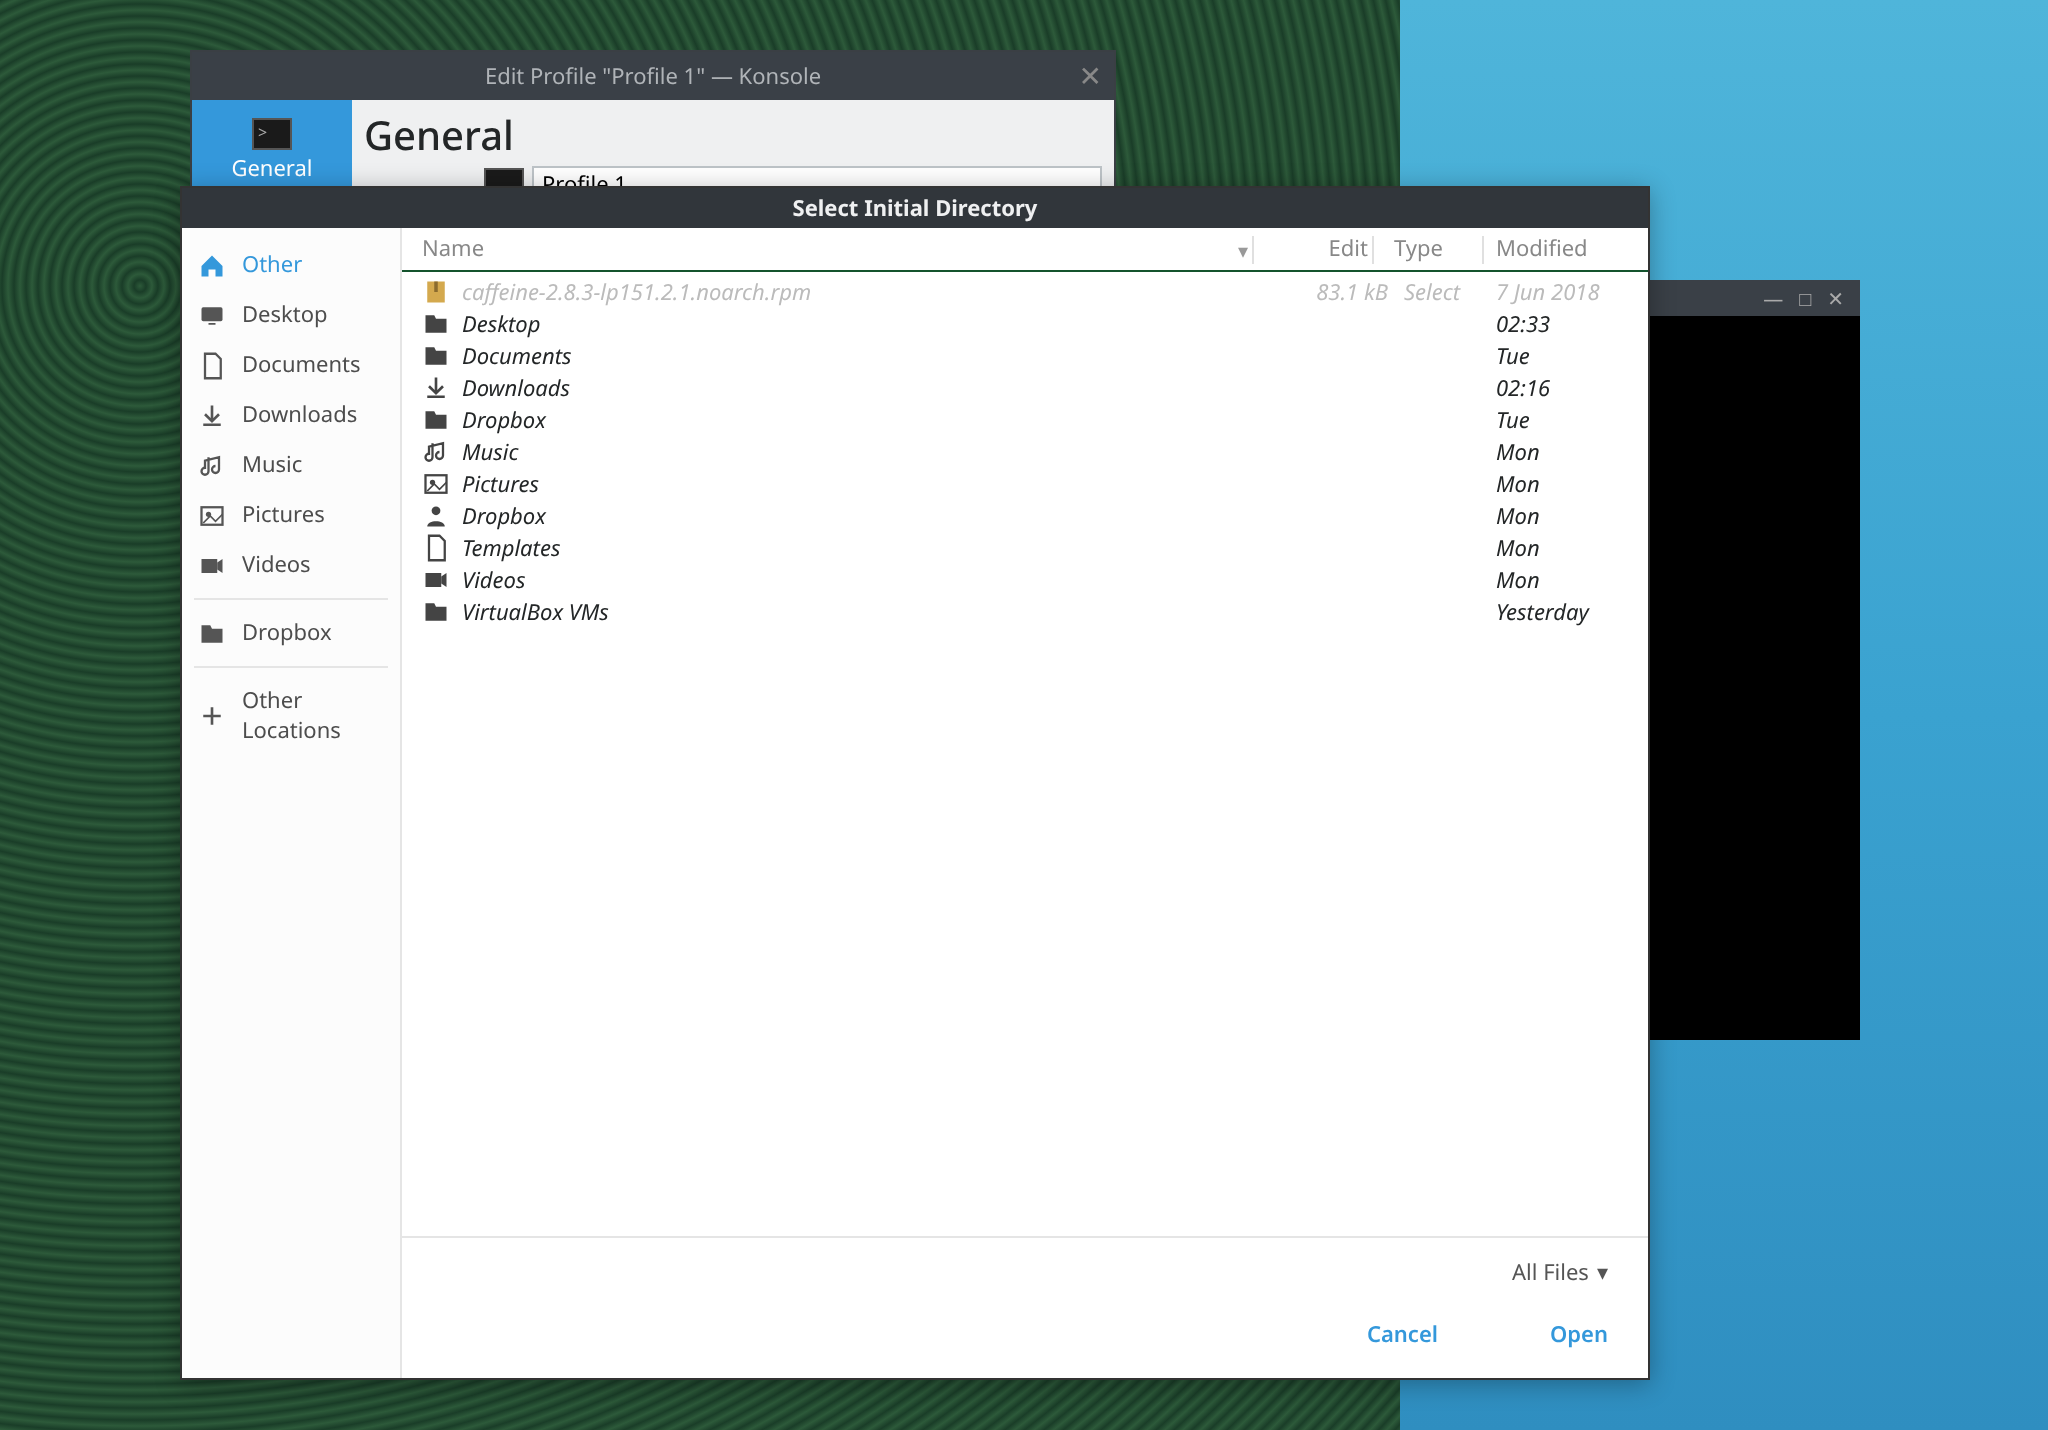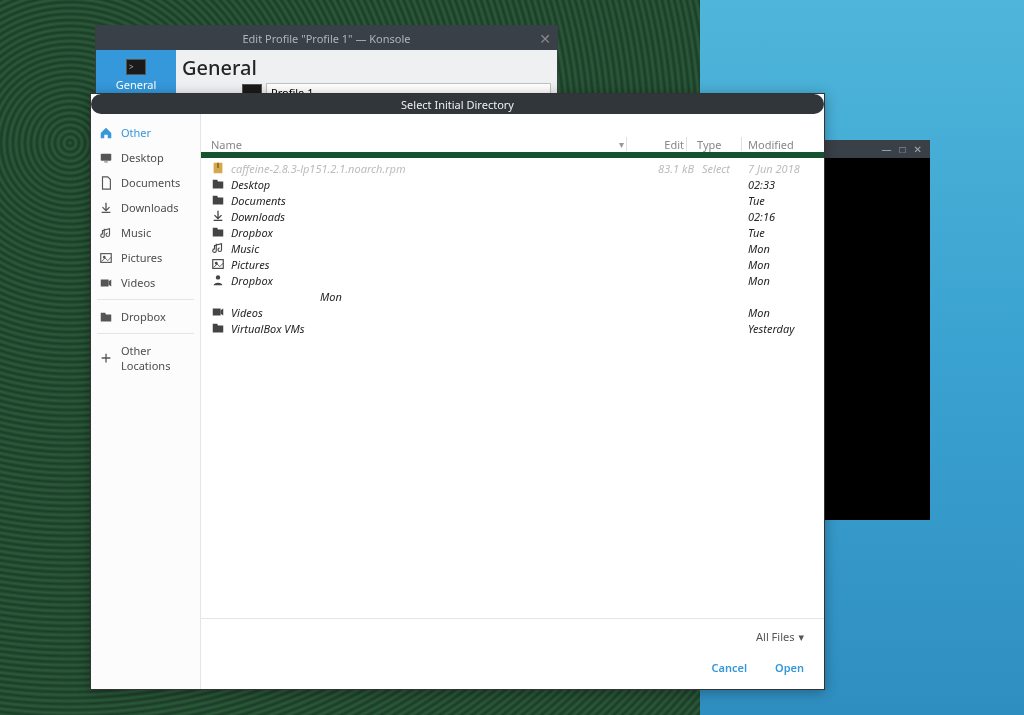--- a/index.html
+++ b/index.html
@@ -155,25 +155,24 @@
       border: 1px solid #333;
       box-shadow: 0 2px 12px rgba(0,0,0,0.3);
       display: flex;
       flex-direction: column;
     }
     .file-titlebar {
       height: 20px;
       background: #31363b;
       color: #eff0f1;
       font-size: 11px;
-      font-weight: 400;
+      font-weight: 700;
       display: flex;
       align-items: center;
       justify-content: center;
-      border-radius: 10px;
     }
     .file-body {
       flex: 1;
       display: flex;
       overflow: hidden;
     }
     
     .places {
       width: 110px;
       background: #fcfcfc;
@@ -251,22 +250,21 @@
       font-size: 12px;
     }
     
     .list-header {
       display: flex;
       height: 22px;
       font-size: 11px;
       color: #888;
       align-items: center;
       padding: 0 10px;
-      border-bottom: 6px solid #14532d;
-      margin-top: 22px;
+      border-bottom: 1px solid #14532d;
     }
     .col-name {
       flex: 1;
     }
     .col-size {
       width: 55px;
       text-align: right;
     }
     .col-type {
       width: 50px;
@@ -331,21 +329,21 @@
     .filter-row {
       display: flex;
       align-items: center;
       gap: 4px;
       font-size: 11px;
       color: #555;
       cursor: pointer;
     }
     .action-row {
       display: flex;
-      gap: 28px;
+      gap: 56px;
     }
     .action-btn {
       font-size: 11px;
       font-weight: 600;
       color: #3498db;
       cursor: pointer;
       background: none;
       border: none;
     }
     .sort-arrow {
@@ -592,20 +590,28 @@
                   <path d="M3 14 C3 10 13 10 13 14 Z" fill="#444"></path>
                 </svg>
               </span>
               <span>Dropbox</span>
             </div>
             <div class="col-size"></div>
             <div class="col-type"></div>
             <div class="col-modified">Mon</div>
           </div>
           <div class="file-row">
+            <div class="col-name">
+              <span class="file-icon">
+                <svg width="14" height="14" viewBox="0 0 16 16">
+                  <path d="M4 1 L10 1 L13 4 L13 15 L4 15 Z" fill="none" stroke="#444" stroke-width="1.3"></path>
+                </svg>
+              </span>
+              <span>Templates</span>
+            </div>
             <div class="col-size"></div>
             <div class="col-type"></div>
             <div class="col-modified">Mon</div>
           </div>
           <div class="file-row">
             <div class="col-name">
               <span class="file-icon">
                 <svg width="14" height="14" viewBox="0 0 16 16">
                   <rect x="2" y="4" width="9" height="8" fill="#444"></rect>
                   <path d="M11 6 L14 4 L14 12 L11 10 Z" fill="#444"></path>

